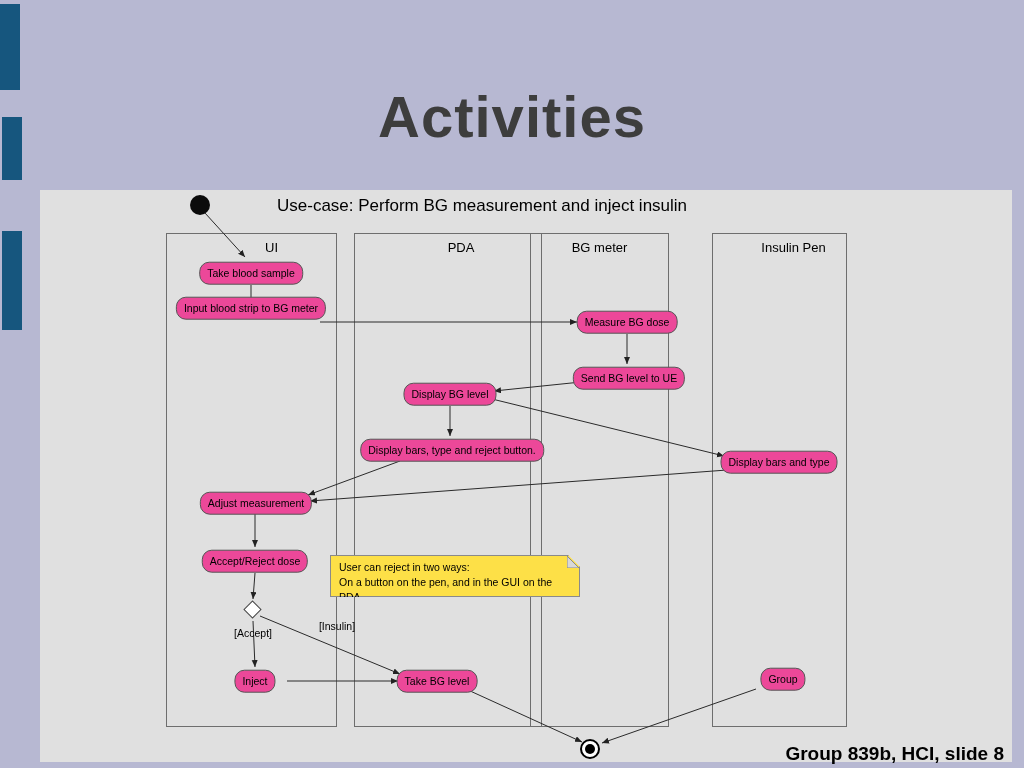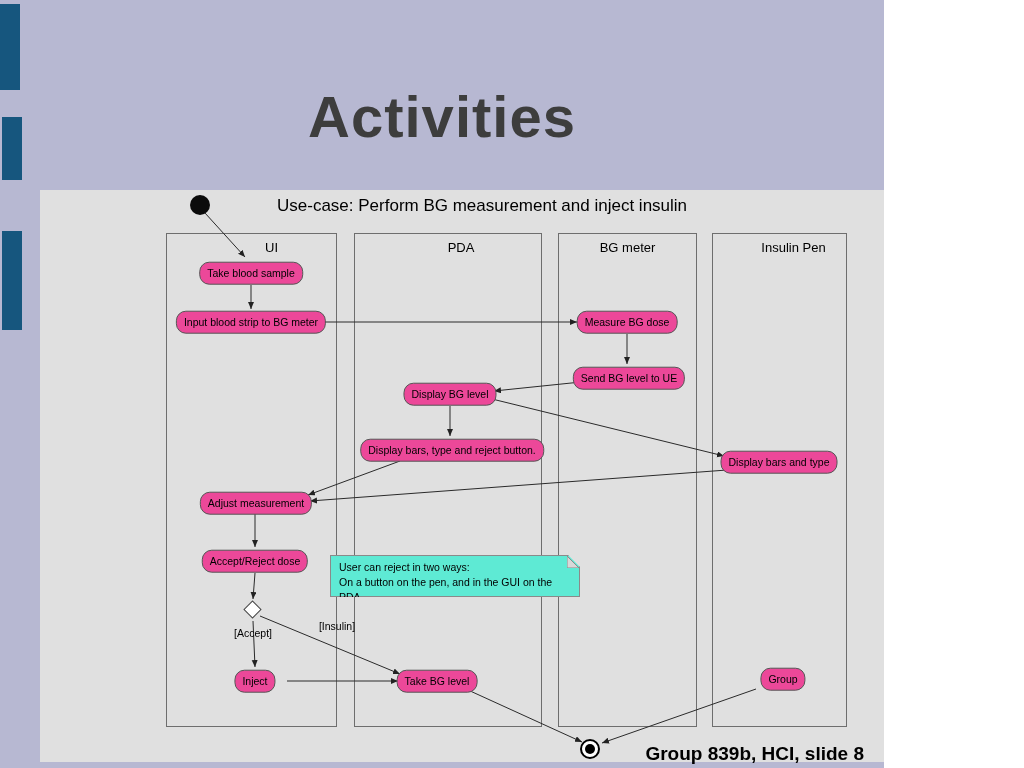--- a/index.html
+++ b/index.html
@@ -3,45 +3,45 @@
 <meta charset="utf-8">
 <style>
   :root{
     --background:#b7b8d2;
     --content:#e0e0e0;
     --accent-bar:#16567e;
     --title:#3d3d3d;
   }
   *{box-sizing:border-box;}
   body{margin:0;font-family:"Liberation Sans",sans-serif;}
-  .slide{position:relative;width:884px;height:768px;background:var(--background);overflow:hidden;text-decoration:underline;}
+  .slide{position:relative;width:1024px;height:768px;background:var(--background);overflow:hidden;text-decoration:underline;}
   .accent-bar{position:absolute;background:var(--accent-bar);width:20px;}
   #bar1{left:0;top:4px;height:86px;}
   #bar2{left:2px;top:117px;height:63px;}
   #bar3{left:2px;top:231px;height:99px;}
   .title{position:absolute;top:88px;left:0;width:100%;text-align:center;
          font-size:58px;line-height:1;font-weight:900;color:var(--title);letter-spacing:1px;}
   .content{position:absolute;left:40px;top:190px;width:972px;height:572px;background:var(--content);}
   .usecase{position:absolute;left:277px;top:196px;font-size:17px;color:#000;}
   .initial-node{position:absolute;left:190px;top:195px;width:20px;height:20px;border-radius:50%;background:#0b0b0b;}
   .lane{position:absolute;top:233px;height:494px;border:1px solid #6e6e6e;}
   #lane-ui{left:166px;width:171px;padding-left:40px;}
   #lane-pda{left:354px;width:188px;padding-left:26px;}
-  #lane-bg{left:558px;width:139px;}
+  #lane-bg{left:530px;width:139px;}
   #lane-pen{left:712px;width:135px;padding-left:28px;}
   .lane-label{text-align:center;margin-top:6px;font-size:13px;color:#000;}
   .arrows{position:absolute;left:0;top:0;}
   .node{position:absolute;transform:translate(-50%,-50%);background:#ec4899;border:1px solid #555;
         border-radius:10px;font-size:10.5px;line-height:1.2;padding:4px 7px;white-space:nowrap;color:#000;}
   .diamond{position:absolute;left:246px;top:603px;width:13px;height:13px;background:#fff;
            border:1px solid #444;transform:rotate(45deg);}
   .guard{position:absolute;transform:translate(-50%,-50%);font-size:10.5px;color:#000;}
   #guard-accept{left:253px;top:633px;}
   #guard-reject{left:337px;top:626px;}
-  .note{position:absolute;left:330px;top:555px;width:250px;height:42px;background:#5eead4;border:1px solid #8a8a8a;
+  .note{position:absolute;left:330px;top:555px;width:250px;height:42px;background:#fde047;border:1px solid #8a8a8a;
         font-size:10.5px;line-height:1.45;padding:4px 8px;color:#000;
         clip-path:polygon(0 0,calc(100% - 12px) 0,100% 12px,100% 100%,0 100%);}
   .note-fold{position:absolute;right:0;top:0;}
   .final-node{position:absolute;left:580px;top:739px;width:20px;height:20px;border:2px solid #000;
               border-radius:50%;background:#fff;}
   .final-node .dot{position:absolute;left:3px;top:3px;right:3px;bottom:3px;background:#000;border-radius:50%;}
   .footer{position:absolute;right:20px;top:743px;font-size:19px;font-weight:bold;color:#000;}
 </style>
 </head>
 <body>
@@ -92,21 +92,21 @@
       <line x1="255" y1="573" x2="253" y2="599" marker-end="url(#arrow)"></line>
       <line x1="253" y1="621" x2="255" y2="667" marker-end="url(#arrow)"></line>
       <line x1="260" y1="616" x2="400" y2="674" marker-end="url(#arrow)"></line>
       <line x1="287" y1="681" x2="398" y2="681" marker-end="url(#arrow)"></line>
       <line x1="468" y1="690" x2="582" y2="742" marker-end="url(#arrow)"></line>
       <line x1="756" y1="689" x2="602" y2="743" marker-end="url(#arrow)"></line>
     </g>
   </svg>
 
   <div class="node" style="left:251px;top:273px">Take blood sample</div>
-  <div class="node" style="left:251px;top:322px">Input blood strip to BG meter</div>
+  <div class="node" style="left:251px;top:308px">Input blood strip to BG meter</div>
   <div class="node" style="left:627px;top:322px">Measure BG dose</div>
   <div class="node" style="left:629px;top:378px">Send BG level to UE</div>
   <div class="node" style="left:450px;top:394px">Display BG level</div>
   <div class="node" style="left:452px;top:450px">Display bars, type and reject button.</div>
   <div class="node" style="left:779px;top:462px">Display bars and type</div>
   <div class="node" style="left:256px;top:503px">Adjust measurement</div>
   <div class="node" style="left:255px;top:561px">Accept/Reject dose</div>
   <div class="node" style="left:255px;top:681px">Inject</div>
   <div class="node" style="left:437px;top:681px">Take BG level</div>
   <div class="node" style="left:783px;top:679px">Group</div>

